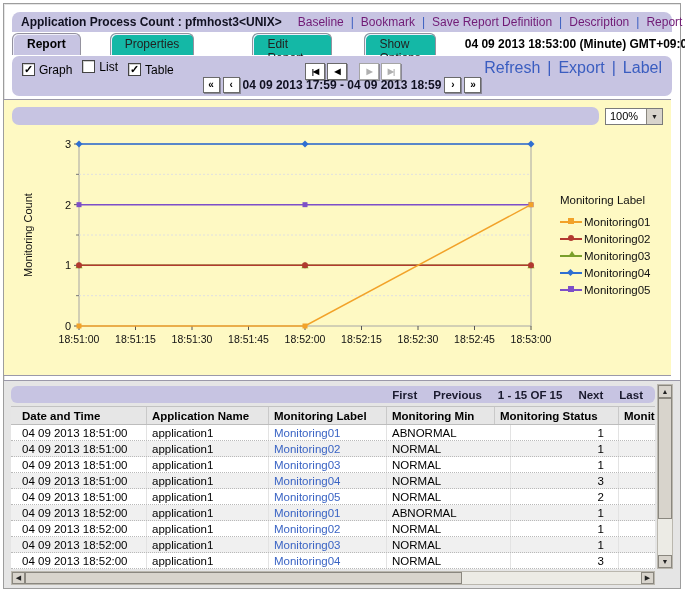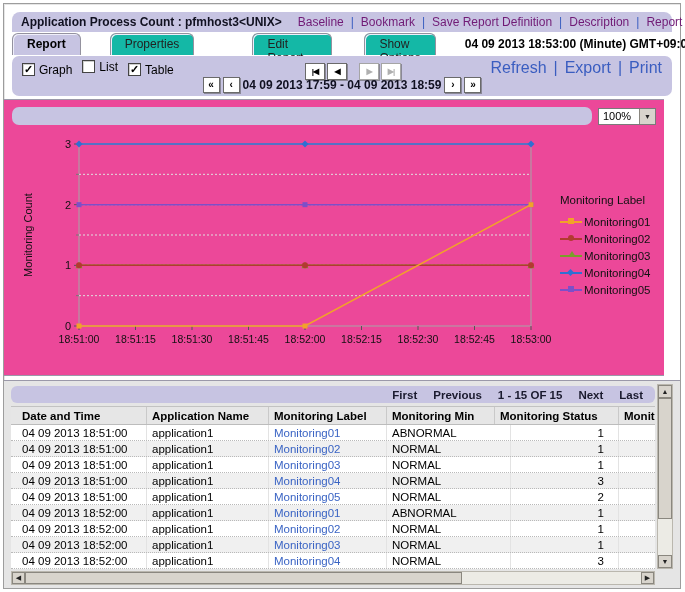--- a/index.html
+++ b/index.html
@@ -29,21 +29,21 @@
   .navbtn{width:18px;height:15px;background:#fff;border:1px solid #6a6a6a;box-shadow:1px 1px 0 #55555588;display:flex;align-items:center;justify-content:center;font-size:8px;font-weight:bold;color:#000;margin-right:2px;cursor:pointer;letter-spacing:-1px;}
   .navbtn.disabled{color:#b0b0b0;border-color:#a5a5a5;cursor:default;}
   .navgap{width:10px;}
   .rlinks{margin-left:auto;display:flex;font-size:16px;}
   .rlink{color:#3a5dc0;cursor:pointer;}
   .rlink:not(.first)::before{content:"|";color:#3a5dc0;margin:0 7px;}
   .tb-row2{position:absolute;left:0;right:0;top:21px;display:flex;justify-content:center;align-items:center;gap:3px;font-weight:bold;color:#101020;}
   .mini{width:15px;height:14px;background:#fff;border:1px solid #6a6a6a;box-shadow:1px 1px 0 #55555588;display:flex;align-items:center;justify-content:center;font-size:10px;font-weight:bold;color:#000;cursor:pointer;line-height:1;}
 
   
-  .graphpanel{position:absolute;left:0;right:16px;top:95px;height:277px;border-top:1px solid #9b99a9;border-bottom:1px solid #9b99a9;background:#ec4899;box-sizing:border-box;}
+  .graphpanel{position:absolute;left:0;right:9px;top:95px;height:277px;border-top:1px solid #9b99a9;border-bottom:1px solid #9b99a9;background:#fef9c3;box-sizing:border-box;}
   .zoombar{position:absolute;left:8px;top:7px;right:8px;height:18px;display:flex;gap:6px;align-items:center;}
   .zbar{flex:1;height:18px;background:#c7c4e2;border-radius:7px;}
   .zoomsel{width:58px;height:17px;border:1px solid #7a7a7a;background:#fff;display:flex;align-items:center;box-sizing:border-box;cursor:pointer;}
   .zoomsel .val{flex:1;padding-left:4px;font-size:11px;color:#000;}
   .zoomsel .dbtn{width:15px;height:15px;background:#d8d4cc;border-left:1px solid #8a877f;display:flex;align-items:center;justify-content:center;font-size:7px;color:#222;}
   .chart-wrap{position:absolute;left:4px;top:30px;width:560px;height:228px;}
   .legend{position:absolute;left:556px;top:94px;width:122px;font-size:11.5px;color:#111;}
   .legend .ltitle{margin-bottom:7px;}
   .litem{display:flex;align-items:center;height:17px;}
   .lswatch{width:22px;height:9px;position:relative;margin-right:2px;flex:0 0 22px;}
@@ -123,21 +123,21 @@
       <div class="navgroup">
         <div class="navbtn">|◀</div>
         <div class="navbtn">◀</div>
         <div class="navgap"></div>
         <div class="navbtn disabled">▶</div>
         <div class="navbtn disabled">▶|</div>
       </div>
       <div class="rlinks">
         <span class="rlink first">Refresh</span>
         <span class="rlink">Export</span>
-        <span class="rlink">Print</span>
+        <span class="rlink">Label</span>
       </div>
     </div>
     <div class="tb-row2">
       <span class="mini">«</span>
       <span class="mini">‹</span>
       <span>04 09 2013 17:59 - 04 09 2013 18:59</span>
       <span class="mini">›</span>
       <span class="mini">»</span>
     </div>
   </div>

